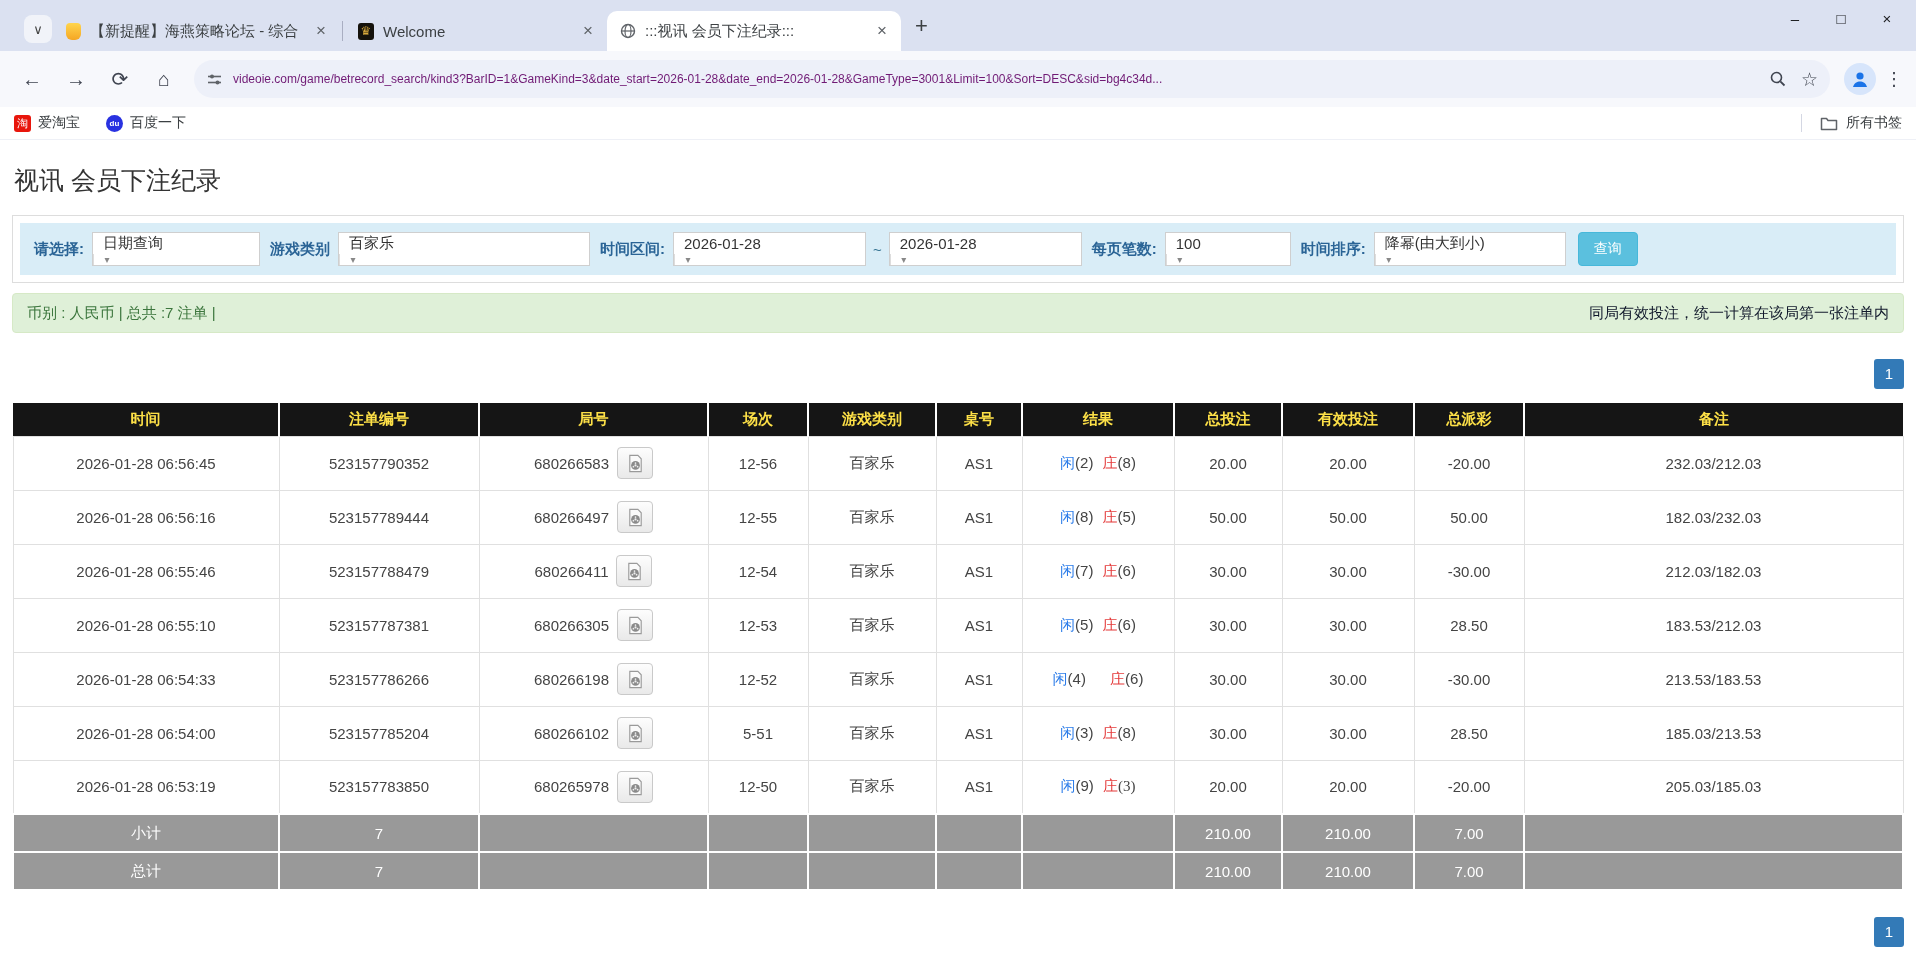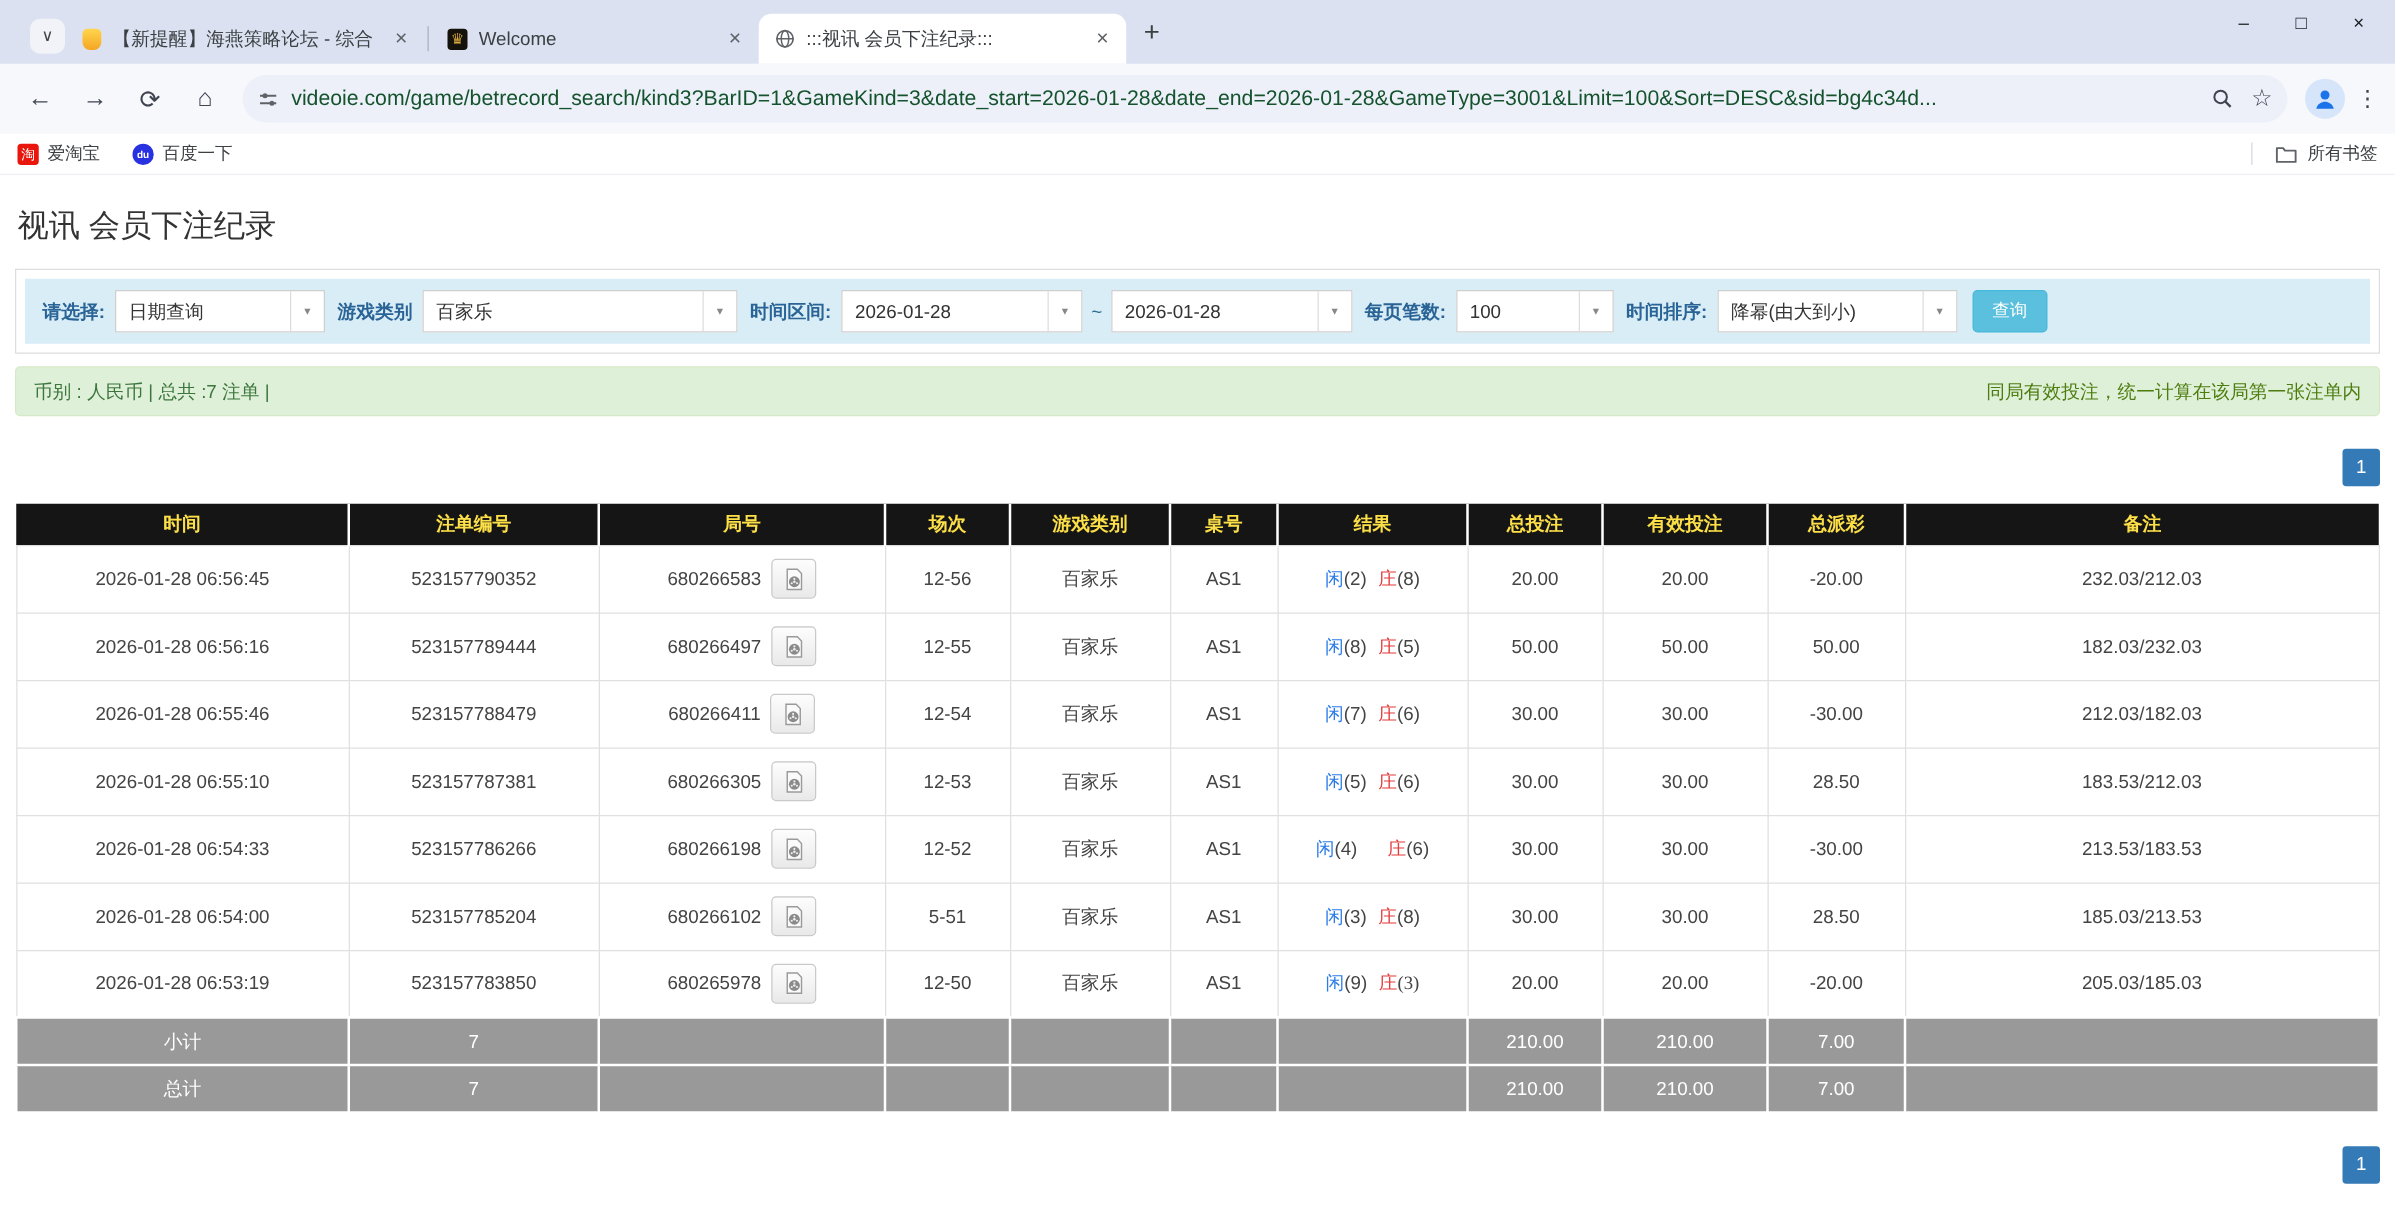--- a/index.html
+++ b/index.html
@@ -24,21 +24,21 @@
     display:flex; align-items:center; justify-content:center; }
   .win-controls { position:absolute; right:6px; top:0; display:flex; }
   .win-btn { width:46px; height:36px; display:flex; align-items:center; justify-content:center;
     color:#202124; font-size:15px; cursor:pointer; }
 
   .toolbar { height:56px; background:#f7f8fc; display:flex; align-items:center; padding:0 10px; }
   .nav-btn { width:38px; height:38px; border-radius:50%; display:flex; align-items:center; justify-content:center;
     color:#3f4450; font-size:20px; margin:0 3px; cursor:pointer; }
   .urlbar { flex:1; height:38px; background:#edf0f9; border-radius:19px; margin:0 8px; display:flex;
     align-items:center; padding:0 12px; min-width:0; }
-  .url-text { flex:1; font-size:17px; color:#14532d; white-space:nowrap; overflow:hidden; }
+  .url-text { flex:1; font-size:12px; color:#701a75; white-space:nowrap; overflow:hidden; }
   .urlbar .trail { display:flex; align-items:center; gap:14px; margin-left:10px; color:#3f4450; }
   .star { font-size:19px; }
   .avatar { width:32px; height:32px; border-radius:50%; background:#d7e5fb; margin:0 6px;
     display:flex; align-items:center; justify-content:center; }
   .more { font-size:18px; color:#3f4450; width:24px; text-align:center; cursor:pointer; }
 
   .bookmarksbar { height:33px; background:#fff; border-bottom:1px solid #eef0f6; display:flex;
     align-items:center; padding:0 14px; font-size:14px; color:#3c4043; }
   .bm-item { display:flex; align-items:center; gap:7px; margin-right:26px; cursor:pointer; }
   .bm-ico-taobao { width:17px; height:17px; background:#e8160c; border-radius:3px; color:#fff; font-size:11px;
@@ -47,34 +47,34 @@
     display:flex; align-items:center; justify-content:center; font-weight:bold; }
   .bm-right { margin-left:auto; display:flex; align-items:center; gap:8px; }
   .bm-vsep { width:1px; height:18px; background:#d4d7e3; margin-right:10px; }
 
   
   .page-title { font-size:25px; font-weight:400; color:#333; margin:24px 0 0 14px; }
 
   .filter-outer { margin:18px 12px 0; border:1px solid #ddd; background:#fff; padding:7px; }
   .filter-inner { background:#d9edf7; height:52px; display:flex; align-items:center; padding:0 14px; }
   .f-label { color:#2a6496; font-weight:bold; font-size:15px; margin:0 8px 0 10px; white-space:nowrap; }
-  .combo { display:inline-flex; align-items:stretch; background:#fff; border:1px solid #cfcfcf; height:34px; cursor:pointer; }
+  .combo { display:inline-flex; align-items:stretch; background:#fff; border:1px solid #cfcfcf; height:34px; cursor:pointer;flex-direction:column; }
   .combo-text { display:flex; align-items:center; padding:0 10px; font-size:15px; color:#333; flex:1;
     white-space:nowrap; overflow:hidden; }
   .combo-arrow { width:27px; border-left:1px solid #ddd; display:flex; align-items:center; justify-content:center;
     color:#888; font-size:10px; }
   .w-query{width:168px} .w-game{width:252px} .w-date{width:193px} .w-size{width:126px} .w-sort{width:192px}
   .tilde { color:#31708f; margin:0 7px; font-size:15px; }
   .search-btn { background:#5bc0de; border:1px solid #46b8da; color:#fff; font-size:14px; border-radius:4px;
     padding:7px 15px; margin-left:12px; cursor:pointer; }
 
   .green-bar { margin:10px 12px 0; background:#dff0d8; border:1px solid #d6e9c6; border-radius:4px; height:40px;
     display:flex; align-items:center; justify-content:space-between; padding:0 14px; font-size:15px; }
   .green-left { color:#3c763d; }
-  .green-right { color:#4d7c0f; }
+  .green-right { color:#0f172a; }
 
   .pager { margin:26px 12px 0; text-align:right; }
   .pager.bottom { margin-top:26px; }
   .page-btn { display:inline-block; min-width:30px; height:30px; line-height:30px; background:#337ab7; color:#fff;
     border-radius:3px; text-align:center; font-size:15px; cursor:pointer; }
 
   table { width:1892px; margin:14px 12px 0; border-collapse:collapse; table-layout:fixed; }
   thead th { background:#151515; color:#fde047; font-size:15px; font-weight:bold; height:33px;
     border-right:2px solid #fff; }
   thead th:last-child { border-right:none; }

